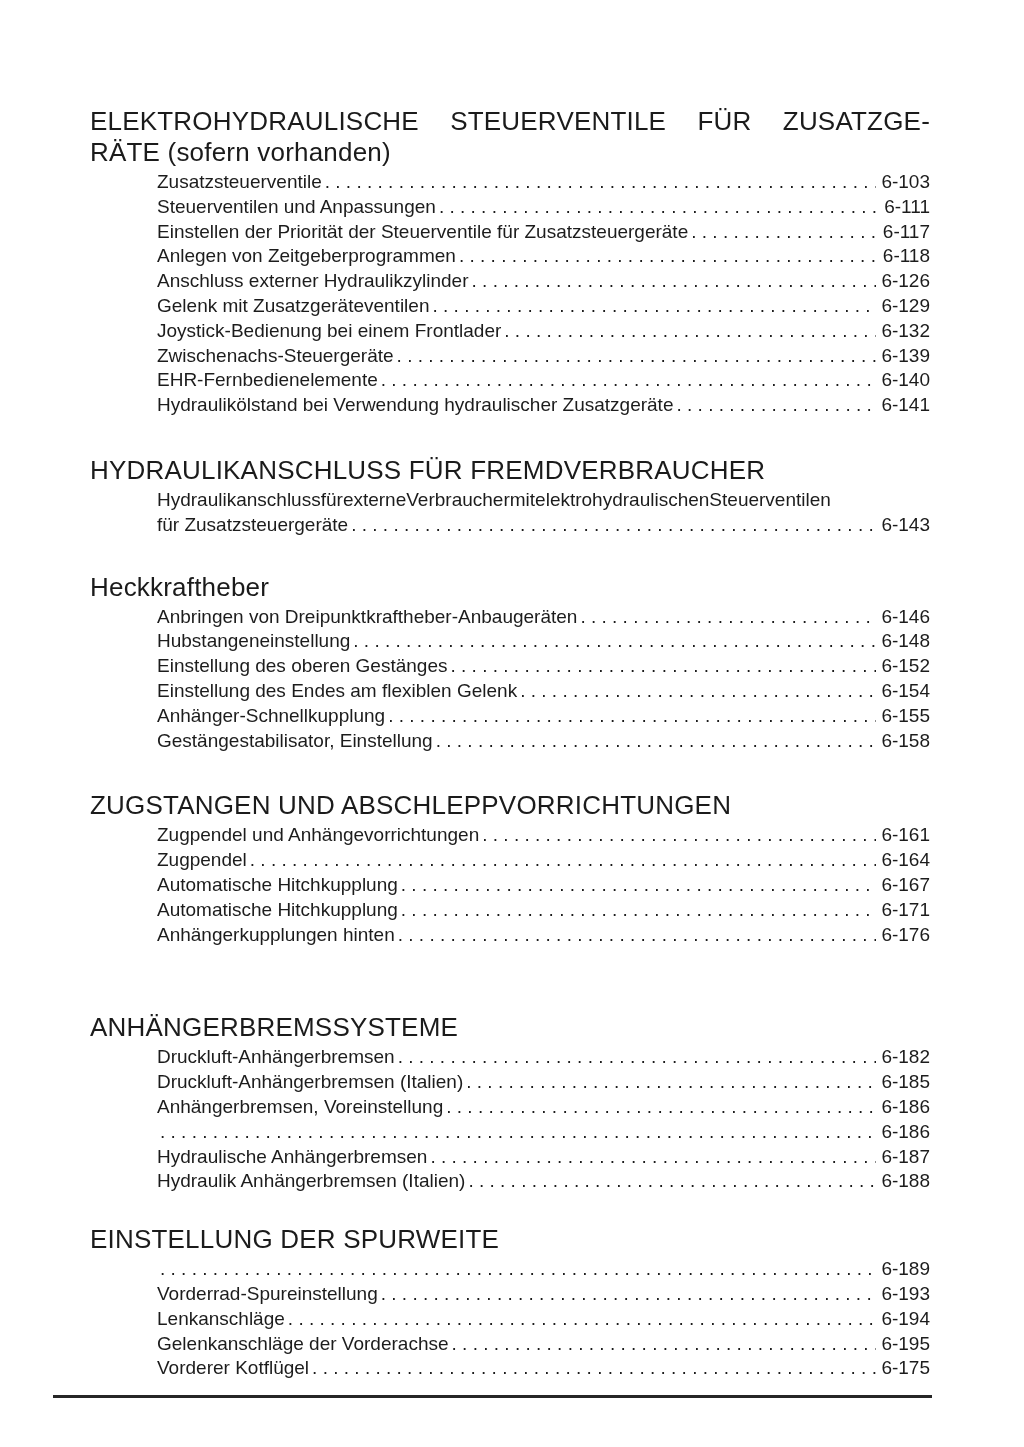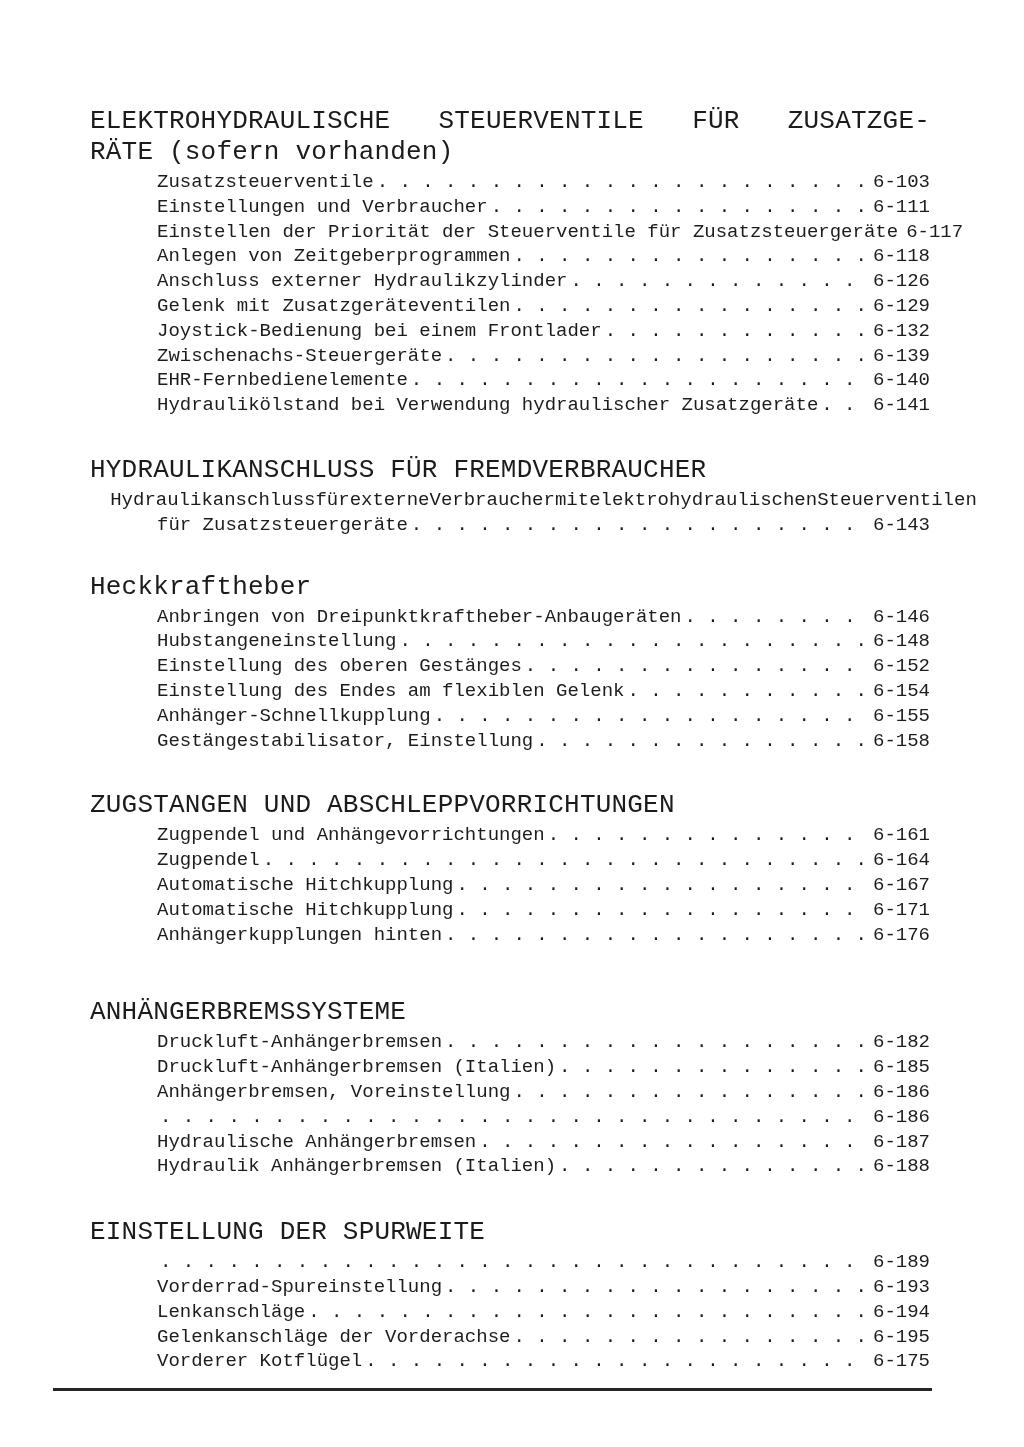--- a/index.html
+++ b/index.html
@@ -15,26 +15,26 @@
     font-family: "Liberation Sans", "DejaVu Sans", sans-serif;
     color: #1c1c1c;
     -webkit-font-smoothing: antialiased;
   }
   main[data-name="toc"] {
     position: absolute;
     top: 106px;
     left: 90px;
     width: 840px; 
   }
-  .toc-section { display: block; font-family: Liberation Mono, monospace; }
+  .toc-section { display: block; }
   .toc-section + .toc-section { margin-top: 37px; }
   .toc-section:nth-child(3) { margin-top: 34px; }
   .toc-section:nth-child(4) { margin-top: 37px; }
-  .toc-section:nth-child(5) { margin-top: 50px; }
-  .toc-section:nth-child(6) { margin-top: 38px; }
+  .toc-section:nth-child(5) { margin-top: 65px; }
+  .toc-section:nth-child(6) { margin-top: 30px; }
 
   .section-heading {
     font-size: 26px;
     line-height: 31px;
     font-weight: 400;
     letter-spacing: 0.2px;
     color: #1b1b1b;
   }
   .section-heading-line { white-space: nowrap; }
   .section-heading-line.justified {
@@ -45,21 +45,21 @@
 
   .entry-list {
     padding-left: 67px; 
     font-size: 19px;
     line-height: 24.8px;
     margin-top: 2px;
   }
   .toc-entry { display: block; }
   .toc-entry-line.justified-line {
     display: flex;
-    justify-content: center;
+    justify-content: flex-start;
     white-space: nowrap;
   }
   .toc-entry-row {
     display: flex;
     align-items: baseline;
   }
   .toc-entry-label { white-space: nowrap; }
   .dot-leader {
     flex: 1;
     overflow: hidden;
@@ -94,21 +94,21 @@
       <div data-name="entry-list" class="entry-list">
         <div data-name="toc-entry" class="toc-entry">
           <div data-name="toc-entry-row" class="toc-entry-row">
             <span data-name="toc-entry-label" class="toc-entry-label">Zusatzsteuerventile</span>
             <span data-name="dot-leader" class="dot-leader">. . . . . . . . . . . . . . . . . . . . . . . . . . . . . . . . . . . . . . . . . . . . . . . . . . . . . . . . . . . . . . . . . . . . . . . . . . . . . . . . . . . . . . . . . . . . . . . . . . . . . . . . . . . . . . . . . . . . . . . . . . . . . . . . . . . . . . . . . . . . . . . . . . . . . . . . . . . . . . . . </span>
             <span data-name="page-number" class="page-number">6-103</span>
           </div>
         </div>
         <div data-name="toc-entry" class="toc-entry">
           <div data-name="toc-entry-row" class="toc-entry-row">
-            <span data-name="toc-entry-label" class="toc-entry-label">Einstellungen und Verbraucher</span>
+            <span data-name="toc-entry-label" class="toc-entry-label">Steuerventilen und Anpassungen</span>
             <span data-name="dot-leader" class="dot-leader">. . . . . . . . . . . . . . . . . . . . . . . . . . . . . . . . . . . . . . . . . . . . . . . . . . . . . . . . . . . . . . . . . . . . . . . . . . . . . . . . . . . . . . . . . . . . . . . . . . . . . . . . . . . . . . . . . . . . . . . . . . . . . . . . . . . . . . . . . . . . . . . . . . . . . . . . . . . . . . . . </span>
             <span data-name="page-number" class="page-number">6-111</span>
           </div>
         </div>
         <div data-name="toc-entry" class="toc-entry">
           <div data-name="toc-entry-row" class="toc-entry-row">
             <span data-name="toc-entry-label" class="toc-entry-label">Einstellen der Priorität der Steuerventile für Zusatzsteuergeräte</span>
             <span data-name="dot-leader" class="dot-leader">. . . . . . . . . . . . . . . . . . . . . . . . . . . . . . . . . . . . . . . . . . . . . . . . . . . . . . . . . . . . . . . . . . . . . . . . . . . . . . . . . . . . . . . . . . . . . . . . . . . . . . . . . . . . . . . . . . . . . . . . . . . . . . . . . . . . . . . . . . . . . . . . . . . . . . . . . . . . . . . . </span>
             <span data-name="page-number" class="page-number">6-117</span>
           </div>

